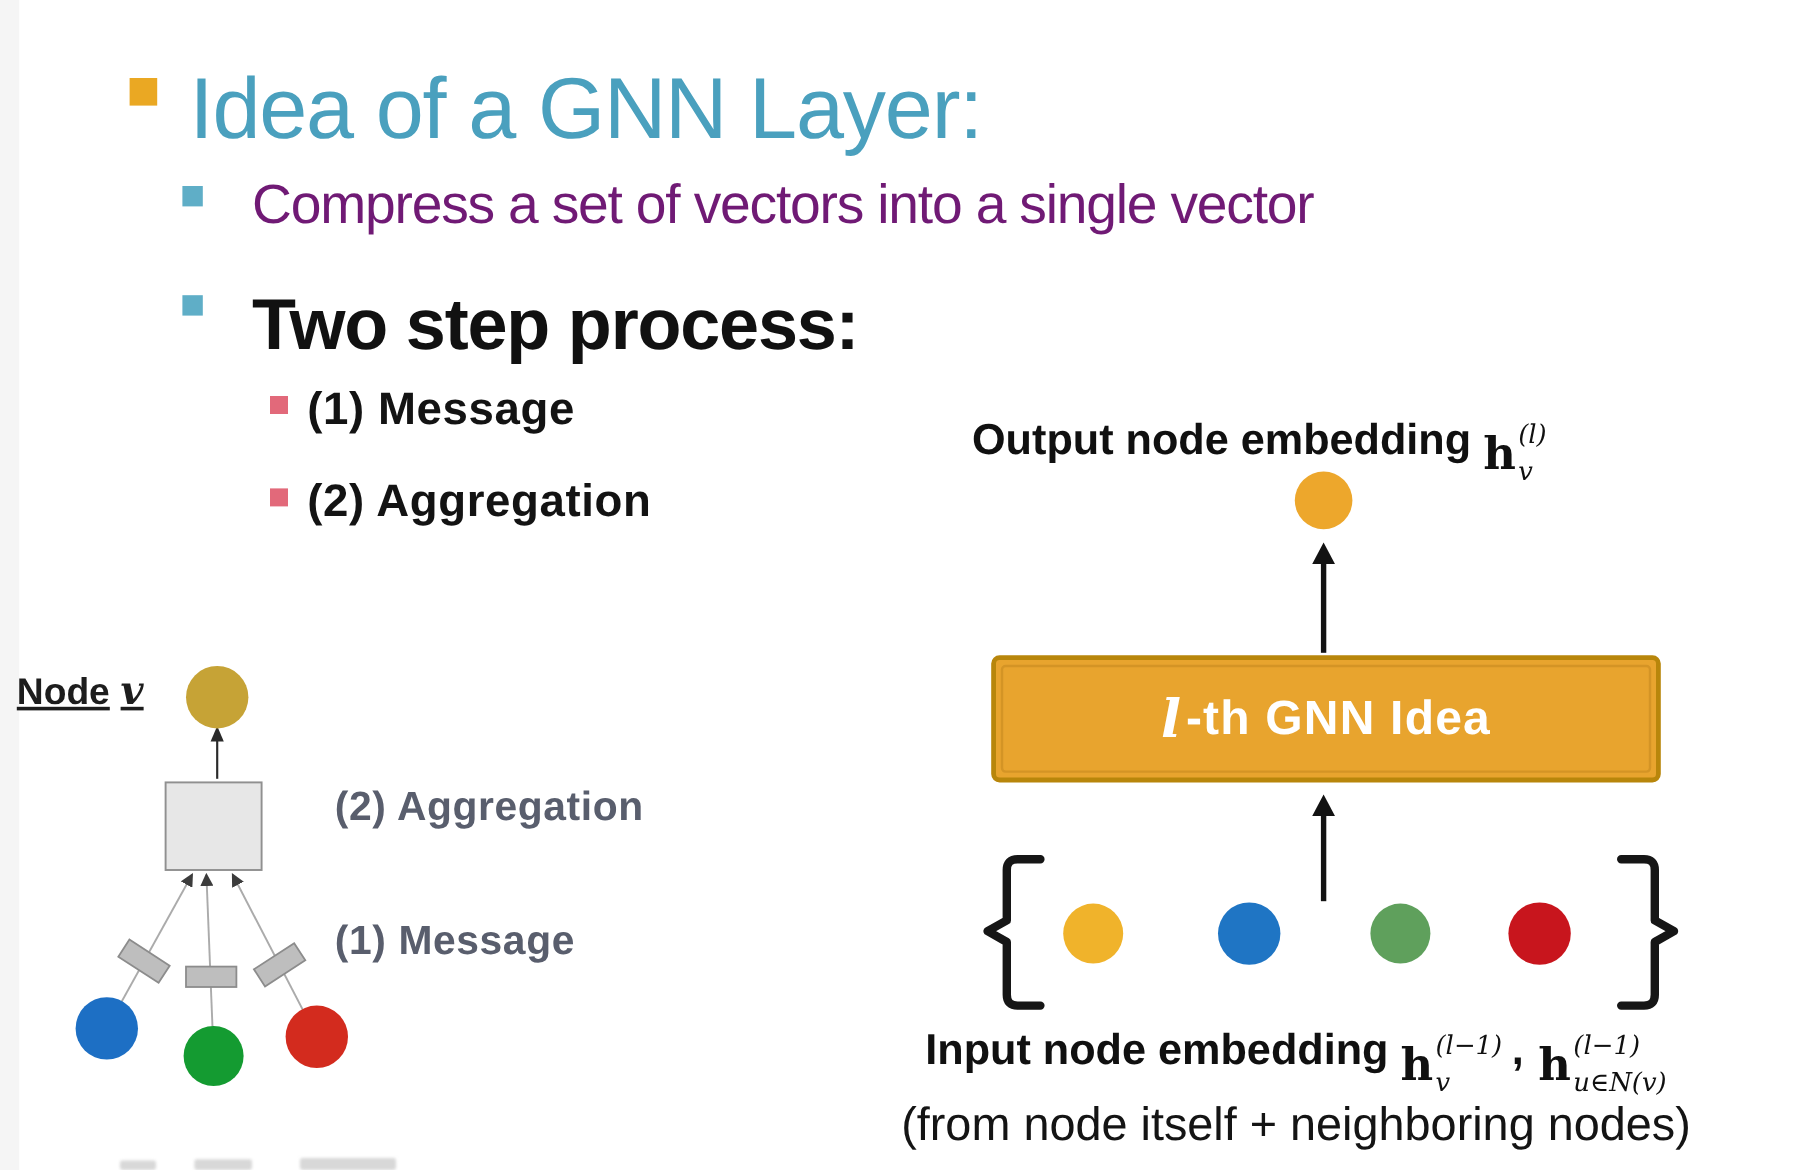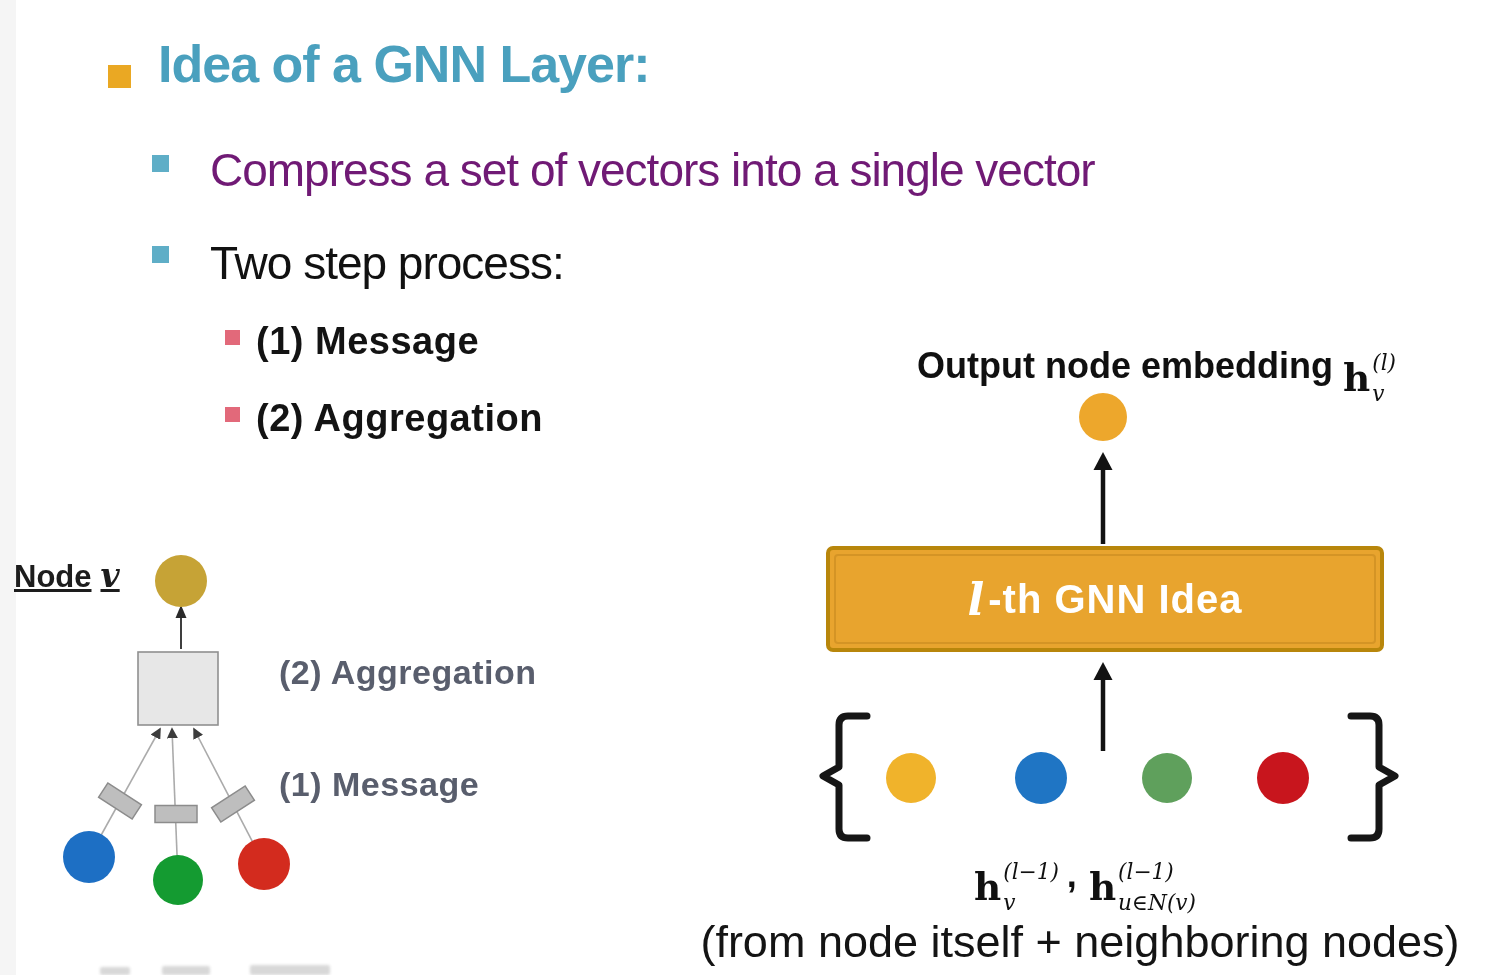--- a/index.html
+++ b/index.html
@@ -6,32 +6,32 @@
   .canvas{
     position:relative;width:1509px;height:975px;background:#ffffff;overflow:hidden;
     font-family:"Liberation Sans", sans-serif;color:#161616;
   }
   .edge-strip{position:absolute;left:0;top:0;width:16px;height:975px;background:#f5f5f5;}
   .gfx{position:absolute;left:0;top:0;width:1509px;height:975px;}
 
   .abs{position:absolute;}
   .sq{position:absolute;}
 
-  .title{left:158px;top:36px;font-size:52px;font-weight:bold;letter-spacing:-1px;line-height:1.1;}
+  .title{left:158px;top:52px;font-size:72px;font-weight:normal;letter-spacing:-1px;line-height:1.1;}
   .b-compress{left:210px;top:143px;font-size:46px;font-weight:normal;letter-spacing:-1px;color:#701a75;}
-  .b-twostep{left:210px;top:236px;font-size:46px;font-weight:normal;letter-spacing:-1px;color:#111;}
+  .b-twostep{left:210px;top:236px;font-size:60px;font-weight:bold;letter-spacing:-1px;color:#111;}
   .b-step{font-size:38px;font-weight:bold;color:#131313;letter-spacing:0.5px;}
 
   .node-label{left:14px;top:556px;font-size:31px;font-weight:bold;color:#1d1d1d;text-decoration:underline;}
   .node-label .var{font-family:"DejaVu Serif", serif;font-style:italic;font-weight:bold;font-size:33px;margin-left:9px;}
   .diag-label{font-size:34px;font-weight:bold;letter-spacing:0.5px;}
 
-  .out-row{left:810px;top:345px;width:586px;text-align:right;font-size:36px;font-weight:bold;color:#101010;white-space:nowrap;}
+  .out-row{left:810px;top:345px;width:586px;text-align:left;font-size:36px;font-weight:bold;color:#101010;white-space:nowrap;}
   .in-row{left:690px;top:854px;width:780px;text-align:center;font-size:36px;font-weight:bold;color:#101010;white-space:nowrap;}
-  .note-row{left:690px;top:916px;width:780px;text-align:center;font-size:45px;font-weight:normal;color:#141414;}
+  .note-row{left:690px;top:916px;width:780px;text-align:center;font-size:39px;font-weight:normal;color:#141414;}
 
   .gnn-label{left:828px;top:548px;width:554px;height:102px;display:flex;align-items:center;justify-content:center;
     font-size:40px;font-weight:bold;color:#ffffff;letter-spacing:1px;}
   .gnn-label .var{font-family:"DejaVu Serif", serif;font-style:italic;font-weight:bold;font-size:44px;margin-right:3px;}
 
   
   .mh{display:inline-flex;align-items:center;vertical-align:-0.35em;margin-left:10px;}
   .mh .base{font-family:"DejaVu Serif", serif;font-weight:bold;font-style:normal;font-size:1.04em;line-height:1;}
   .mh .scripts{display:inline-flex;flex-direction:column;align-items:flex-start;margin-left:2px;
     font-family:"DejaVu Serif", serif;font-style:italic;font-weight:normal;font-size:0.60em;line-height:1;gap:0.45em;}
@@ -123,21 +123,21 @@
         </span>
       </span>
   </div>
 
   <div class="abs gnn-label">
     <span class="var">l</span>
       <span>-th GNN Idea</span>
   </div>
 
   <div class="abs in-row">
-    <span class="mh">
+    <span>Input node embedding</span><span class="mh">
         <span class="base">h</span>
         <span class="scripts">
           <span>(l−1)</span>
           <span>v</span>
         </span>
       </span><span class="mcomma">,</span><span class="mh">
         <span class="base">h</span>
         <span class="scripts">
           <span>(l−1)</span>
           <span>u∈N(v)</span>

